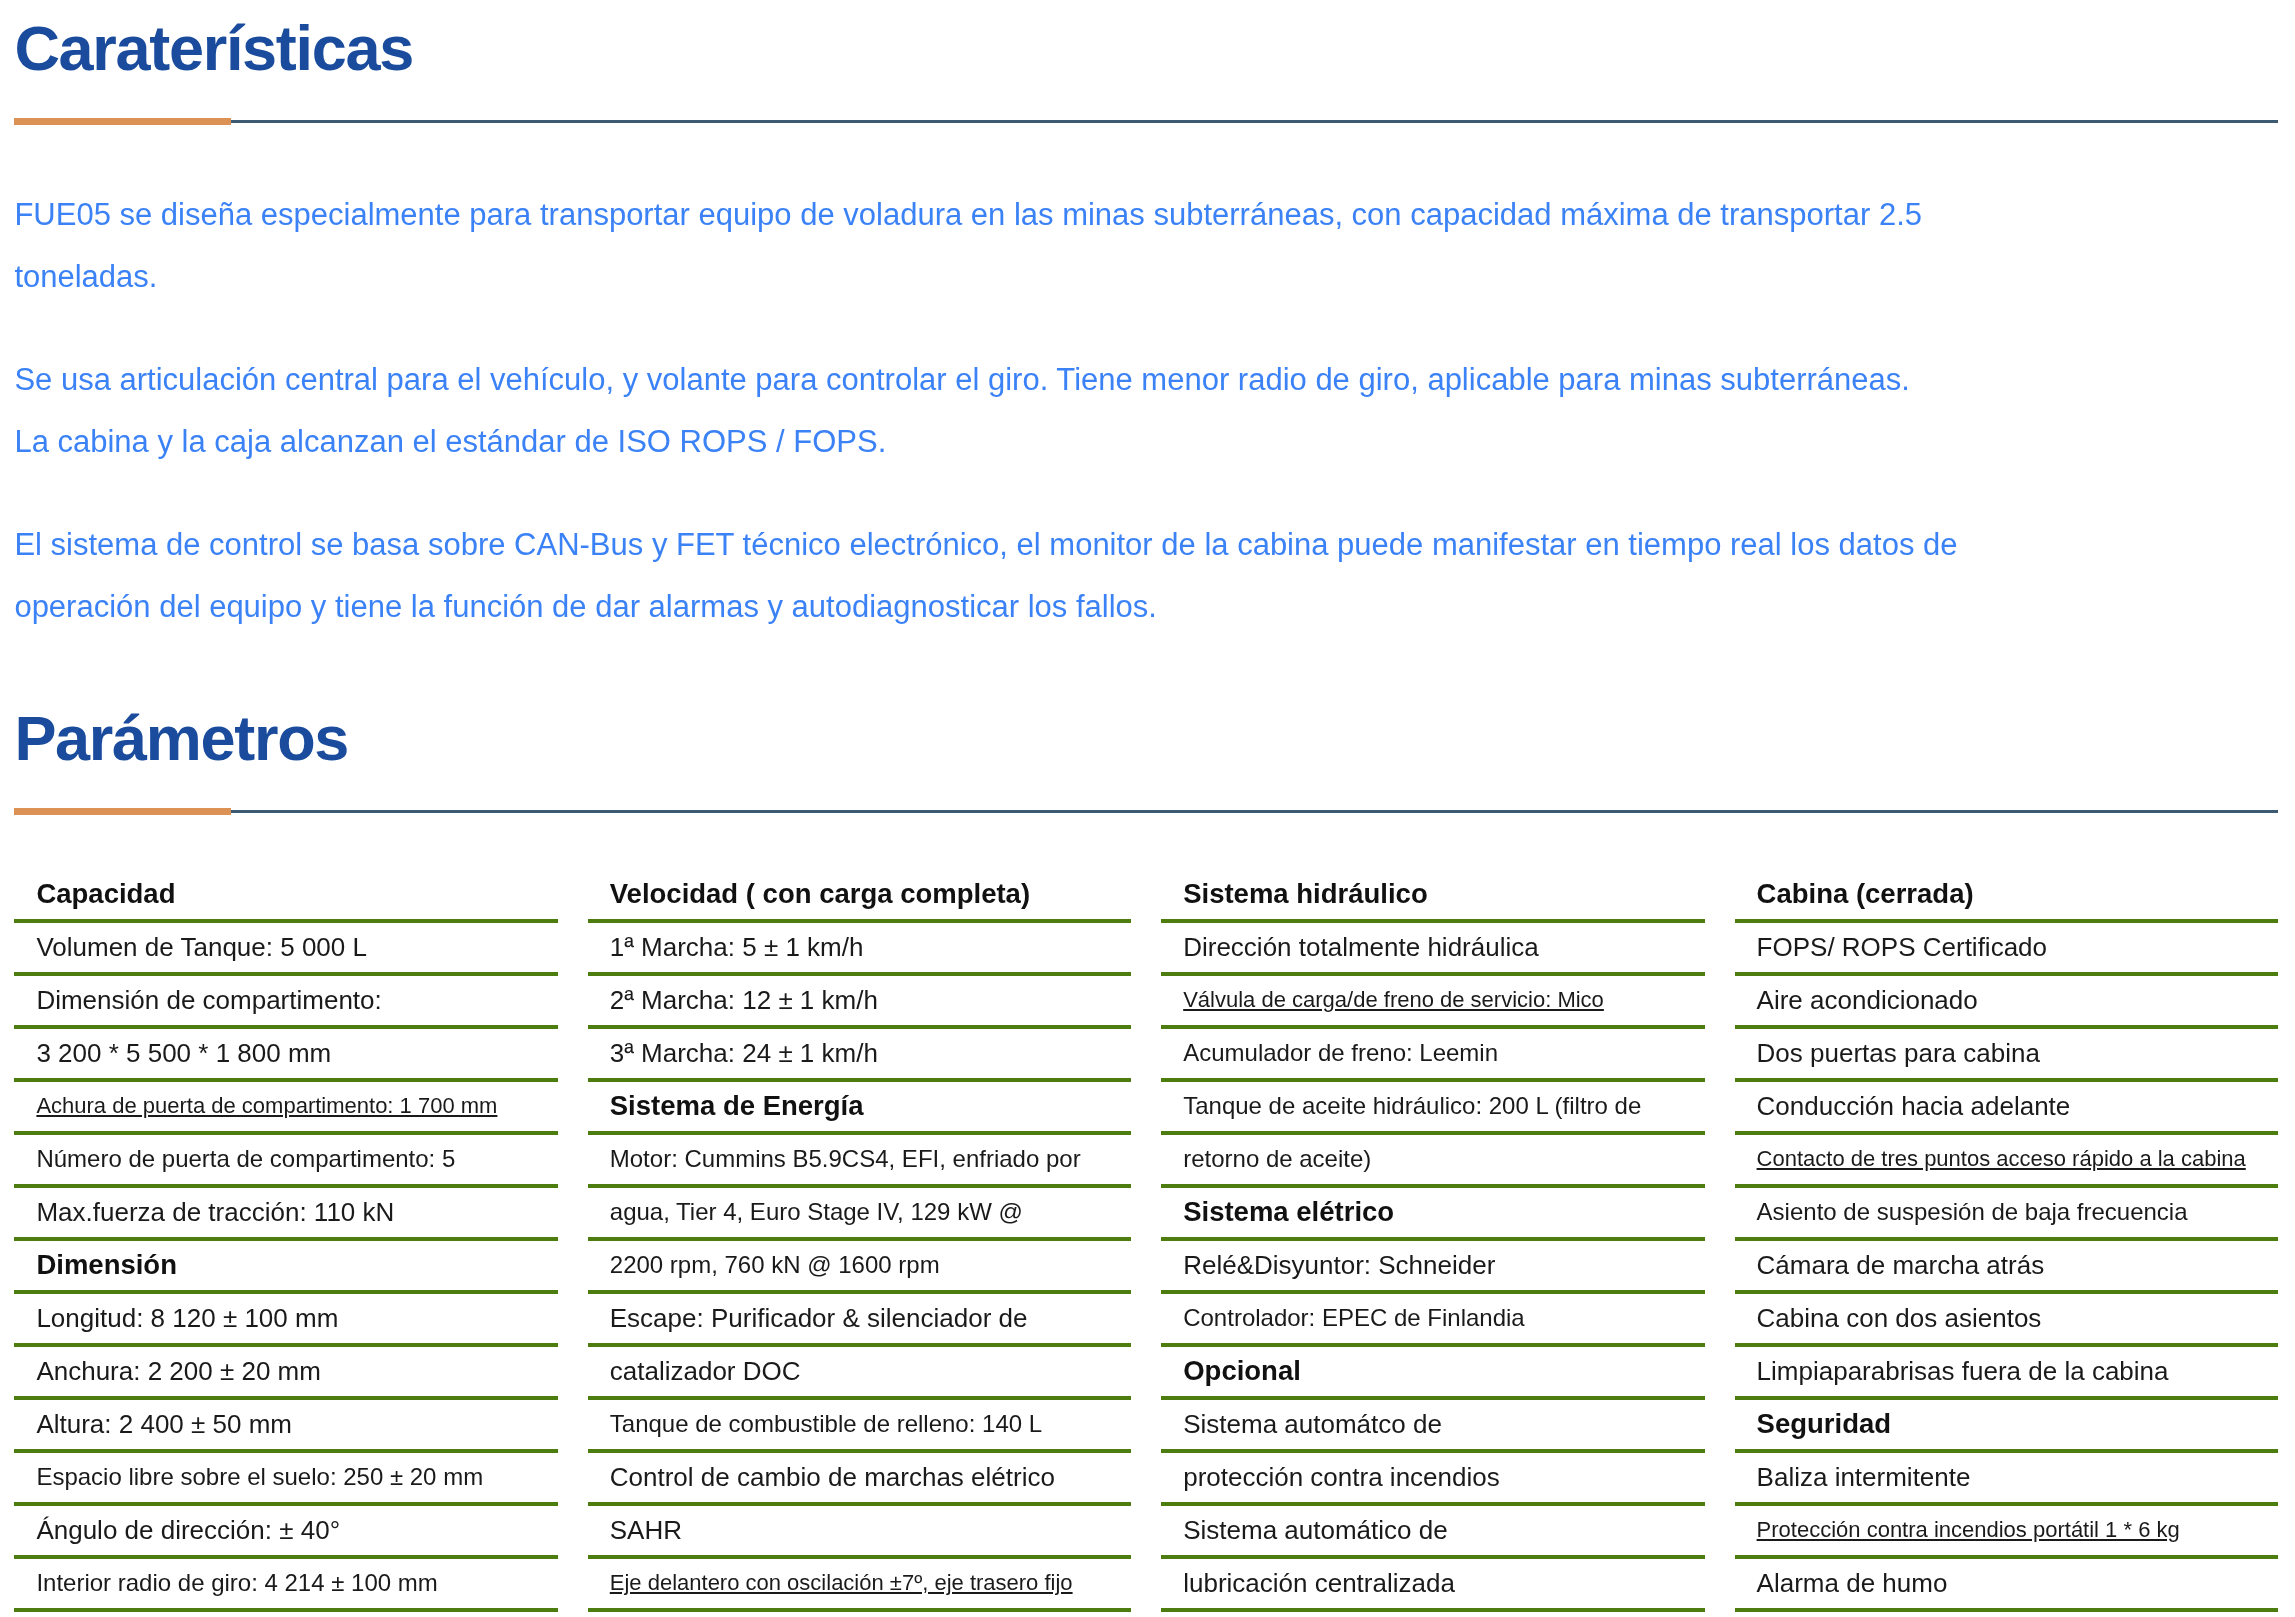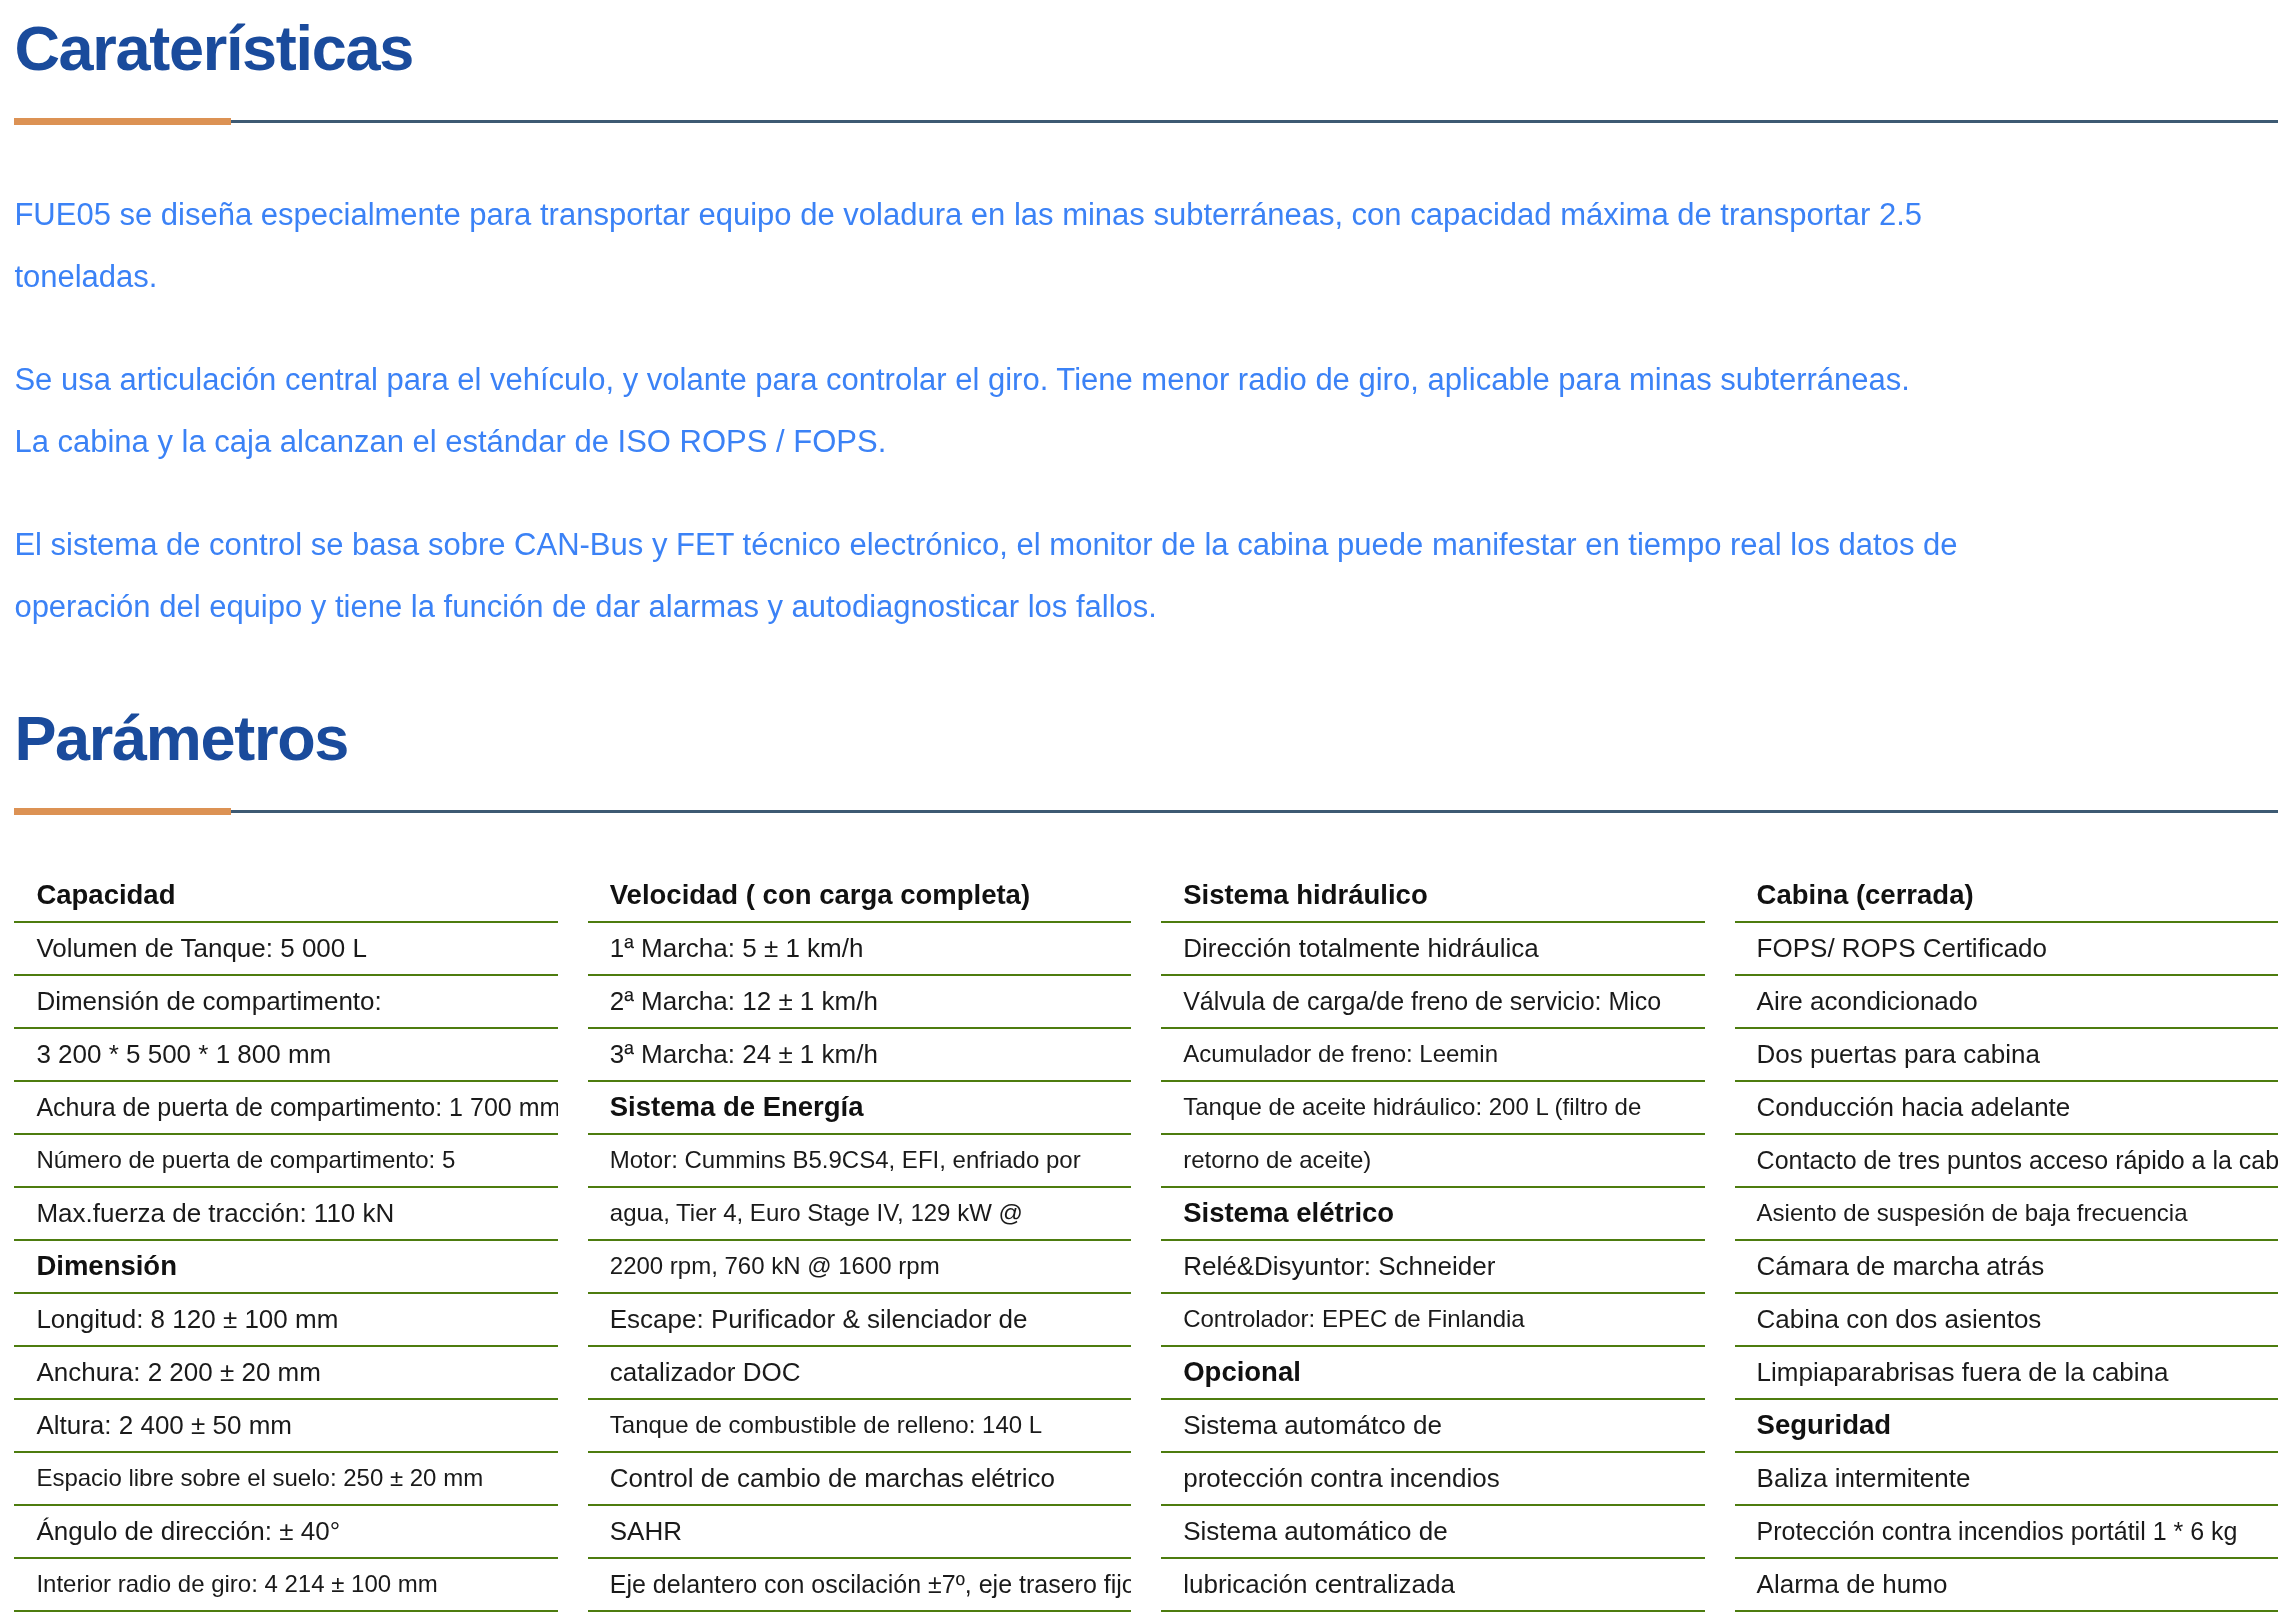--- a/index.html
+++ b/index.html
@@ -67,28 +67,28 @@
     grid-template-columns: repeat(4, 1fr);
     column-gap: 30px;
   }
   .tcol { min-width: 0; }
   .trow {
     box-sizing: border-box;
     height: 53px;
     display: flex;
     align-items: center;
     padding-left: 22px;
-    border-bottom: 2px solid #4d7c0f;
+    border-bottom: 4px solid #4d7c0f;
     white-space: nowrap;
     overflow: hidden;
     color: #1a1a1a;
   }
   .trow.lg { font-size: 26px; }
   .trow.md { font-size: 24px; }
-  .trow.sm { font-size: 25px; }
+  .trow.sm { font-size: 22px; text-decoration: underline; }
   .trow.bold { font-weight: bold; font-size: 27.5px; color: #111111; }
 </style>
 </head>
 <body>
 
 <div class="page">
 
   <h1 class="section-title">Caraterísticas</h1>
 
   <div class="title-rule">

